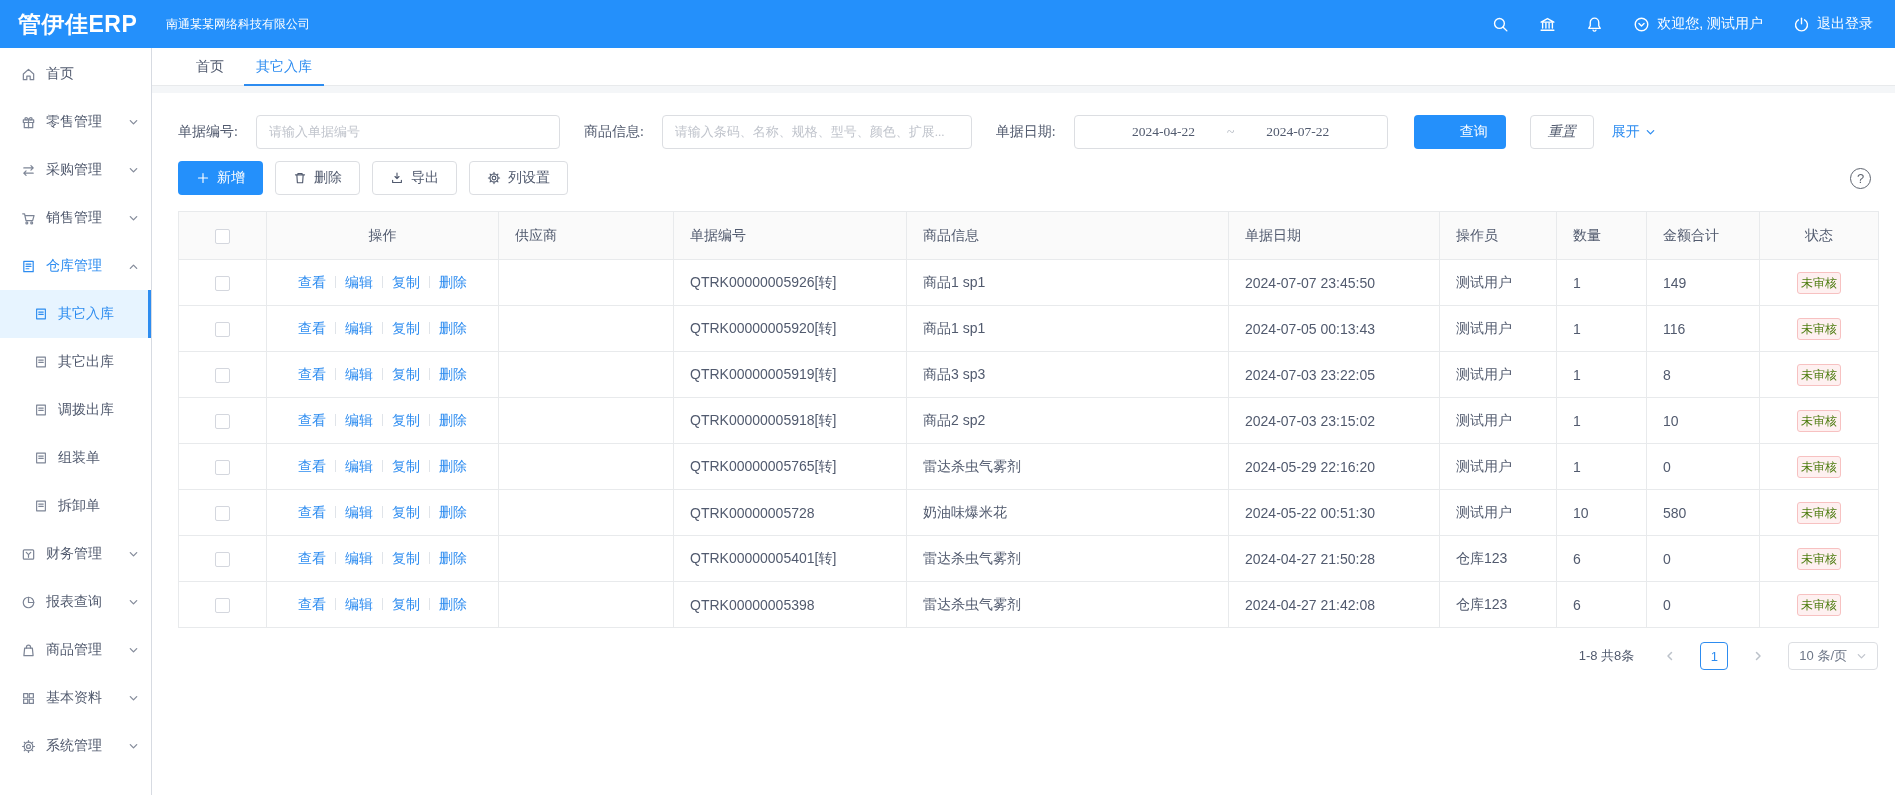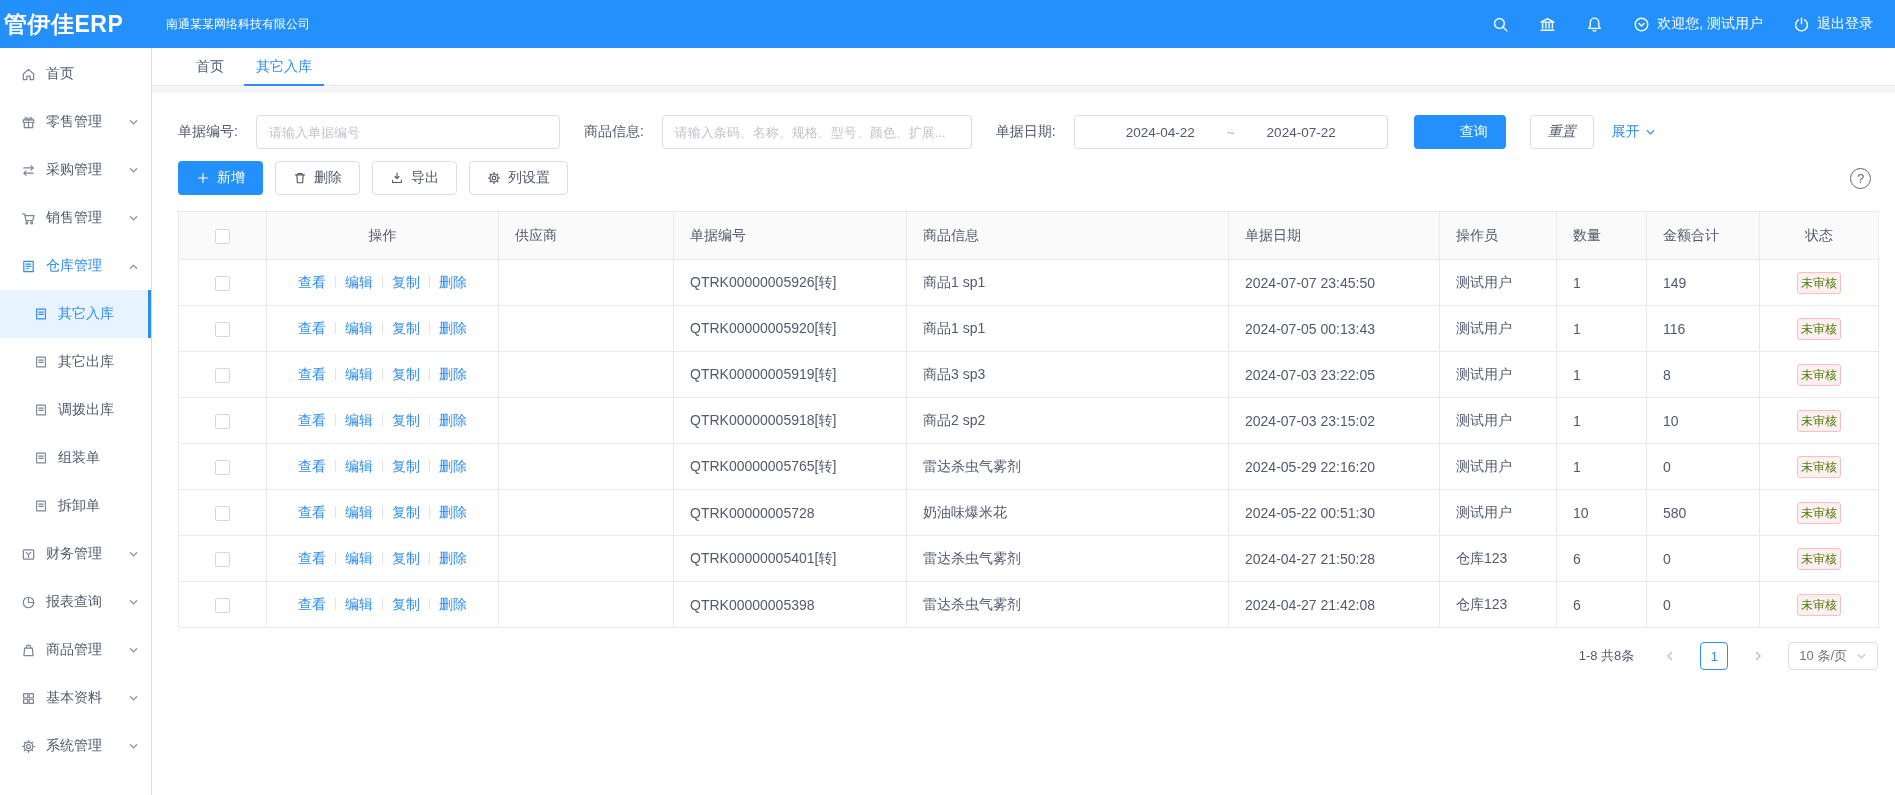--- a/index.html
+++ b/index.html
@@ -7,21 +7,21 @@
   html,body { width:1895px; height:795px; overflow:hidden; }
   body {
     font-family:"Liberation Sans","DejaVu Sans",sans-serif;
     background:#ffffff; color:#515a6e; font-size:14px;
   }
   svg { display:block; }
   .icon svg { width:15px; height:15px; stroke:currentColor; fill:none; stroke-width:1.3; stroke-linecap:round; stroke-linejoin:round; }
 
   
   .topbar { height:48px; background:#2490fb; display:flex; align-items:center; color:#fff; }
-  .logo { width:152px; padding-left:4px; font-size:23px; font-weight:bold; letter-spacing:.5px; flex-shrink:0; }
+  .logo { width:152px; padding-left:18px; font-size:23px; font-weight:bold; letter-spacing:.5px; flex-shrink:0; }
   .company { font-size:12px; margin-left:14px; }
   .top-right { margin-left:auto; display:flex; align-items:center; gap:30px; padding-right:22px; font-size:14px; }
   .top-right .icon svg { width:17px; height:17px; }
   .top-item { display:flex; align-items:center; gap:7px; cursor:pointer; }
 
   
   .layout { display:flex; height:747px; }
   aside { width:152px; flex-shrink:0; background:#fff; border-right:1px solid #d7dbe2; padding-top:2px; }
   .side-item { height:48px; display:flex; align-items:center; padding:0 12px 0 21px; cursor:pointer; color:#515a6e; }
   .side-item .icon { margin-right:10px; color:#7d8596; }
@@ -41,21 +41,21 @@
   main { flex:1; display:flex; flex-direction:column; min-width:0; }
   .tabbar { height:38px; border-bottom:1px solid #e8eaec; display:flex; align-items:stretch; padding-left:28px; background:#fff; }
   .tab { padding:0 16px; display:flex; align-items:center; position:relative; cursor:pointer; color:#515a6e; }
   .tab.active { color:#2d8cf0; }
   .tab.active::after { content:''; position:absolute; left:4px; right:4px; bottom:-1px; height:2px; background:#2d8cf0; }
   .strip { height:7px; background:#f4f6f8; }
   .content { padding:22px 18px 0 26px; }
 
   
   .filters { display:flex; align-items:center; }
-  .f-group { display:flex; align-items:center; margin-right:24px; }
+  .f-group { display:flex; align-items:center; margin-right:24px;font-family:Liberation Serif, serif; }
   .f-label { margin-right:18px; white-space:nowrap; }
   .f-input { height:34px; border:1px solid #dcdee2; border-radius:4px; padding:0 12px; font-size:13px; color:#515a6e; outline:none; font-family:inherit; }
   .f-input::placeholder { color:#c0c4cc; }
   .f-input.w1 { width:304px; }
   .f-input.w2 { width:310px; }
   .datebox { width:314px; height:34px; border:1px solid #dcdee2; border-radius:4px; display:flex; align-items:center; justify-content:center; gap:32px; font-size:13.5px; color:#515a6e; cursor:pointer; }
   .btn { height:34px; border-radius:4px; font-size:14px; padding:0 17px; border:1px solid transparent; cursor:pointer; display:inline-flex; align-items:center; font-family:inherit; }
   .btn-primary { background:#2490fb; color:#fff; }
   .btn-plain { background:#fff; border-color:#dcdee2; color:#515a6e; }
   .btn-search { margin-left:26px;padding-left:45px; }

